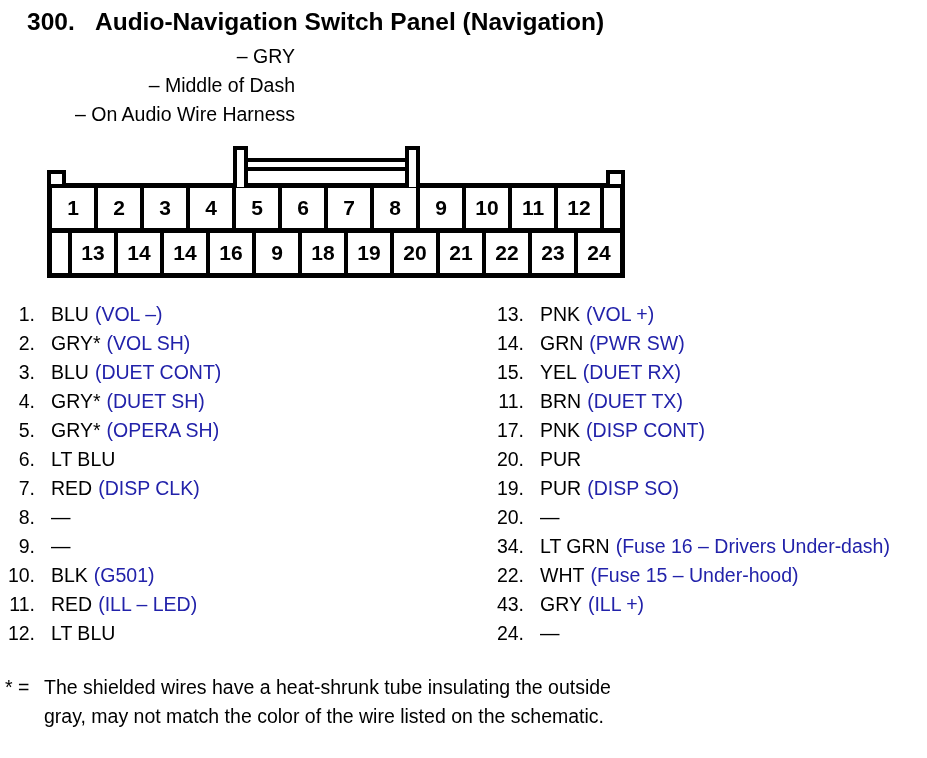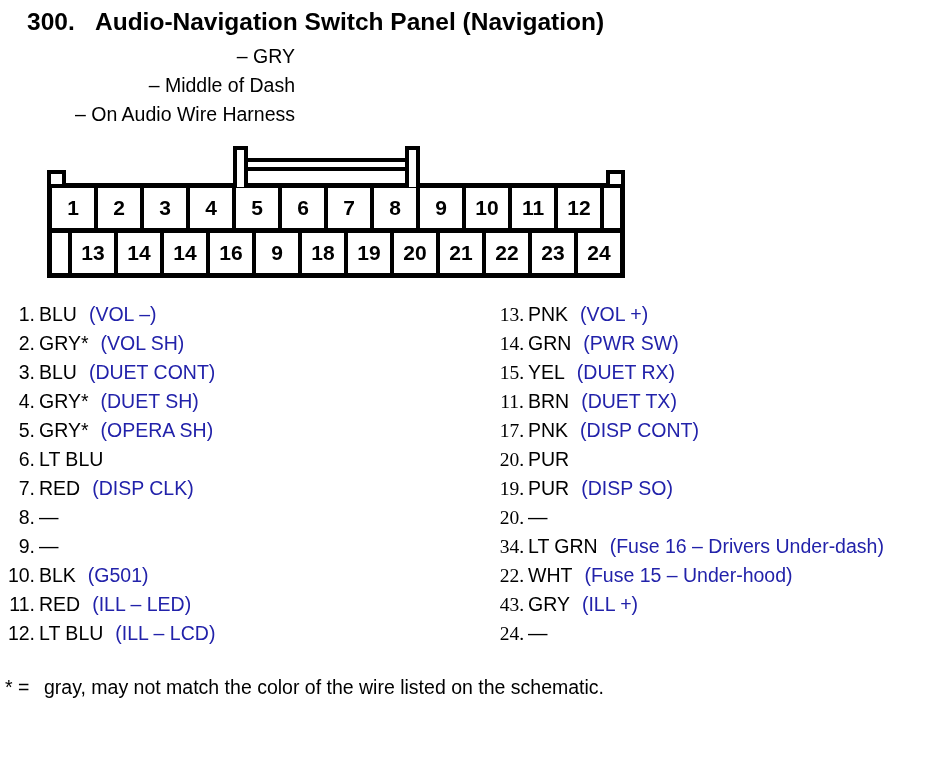--- a/index.html
+++ b/index.html
@@ -126,25 +126,25 @@
   }
   .pin-col.left  { left: 0px; }
   .pin-col.right { left: 493px; }
   .pin-row { display: flex; }
   .pin-num {
     display: inline-block;
     text-align: right;
     flex: 0 0 auto;
   }
   .pin-col.left  .pin-num { width: 35px; }
-  .pin-col.right .pin-num { width: 31px; font-family: Liberation Serif, serif; }
-  .pin-color { margin-left: 4px; }
+  .pin-col.right .pin-num { width: 31px; }
+  .pin-color { margin-left: 16px; }
   .pin-func {
     color: var(--func-blue, #2222aa);
-    margin-left: 12px;
+    margin-left: 6px;
   }
 
   
   .footnote {
     position: absolute;
     left: 5px;
     top: 673px;
     display: flex;
     font-size: 19.5px;
     line-height: 29px;
@@ -261,21 +261,20 @@
         <span class="pin-func">(G501)</span>
       </div>
     <div class="pin-row">
         <span class="pin-num">11.</span>
         <span class="pin-color">RED</span>
         <span class="pin-func">(ILL – LED)</span>
       </div>
     <div class="pin-row">
         <span class="pin-num">12.</span>
         <span class="pin-color">LT BLU</span>
-        <span class="pin-func">(ILL – LCD)</span>
       </div>
   </div>
 
   <div class="pin-col right">
     <div class="pin-row">
         <span class="pin-num">13.</span>
         <span class="pin-color">PNK</span>
         <span class="pin-func">(VOL +)</span>
       </div>
     <div class="pin-row">
@@ -330,17 +329,18 @@
     <div class="pin-row">
         <span class="pin-num">24.</span>
         <span class="pin-color">—</span>
         <span class="pin-func"></span>
       </div>
   </div>
 
   <div class="footnote">
     <span class="fn-marker">* =</span>
     <div class="fn-text">
+      <div>The shielded wires have a heat-shrunk tube insulating the outside</div>
       <div>gray, may not match the color of the wire listed on the schematic.</div>
     </div>
   </div>
 
 </div>
 
 </body></html>

